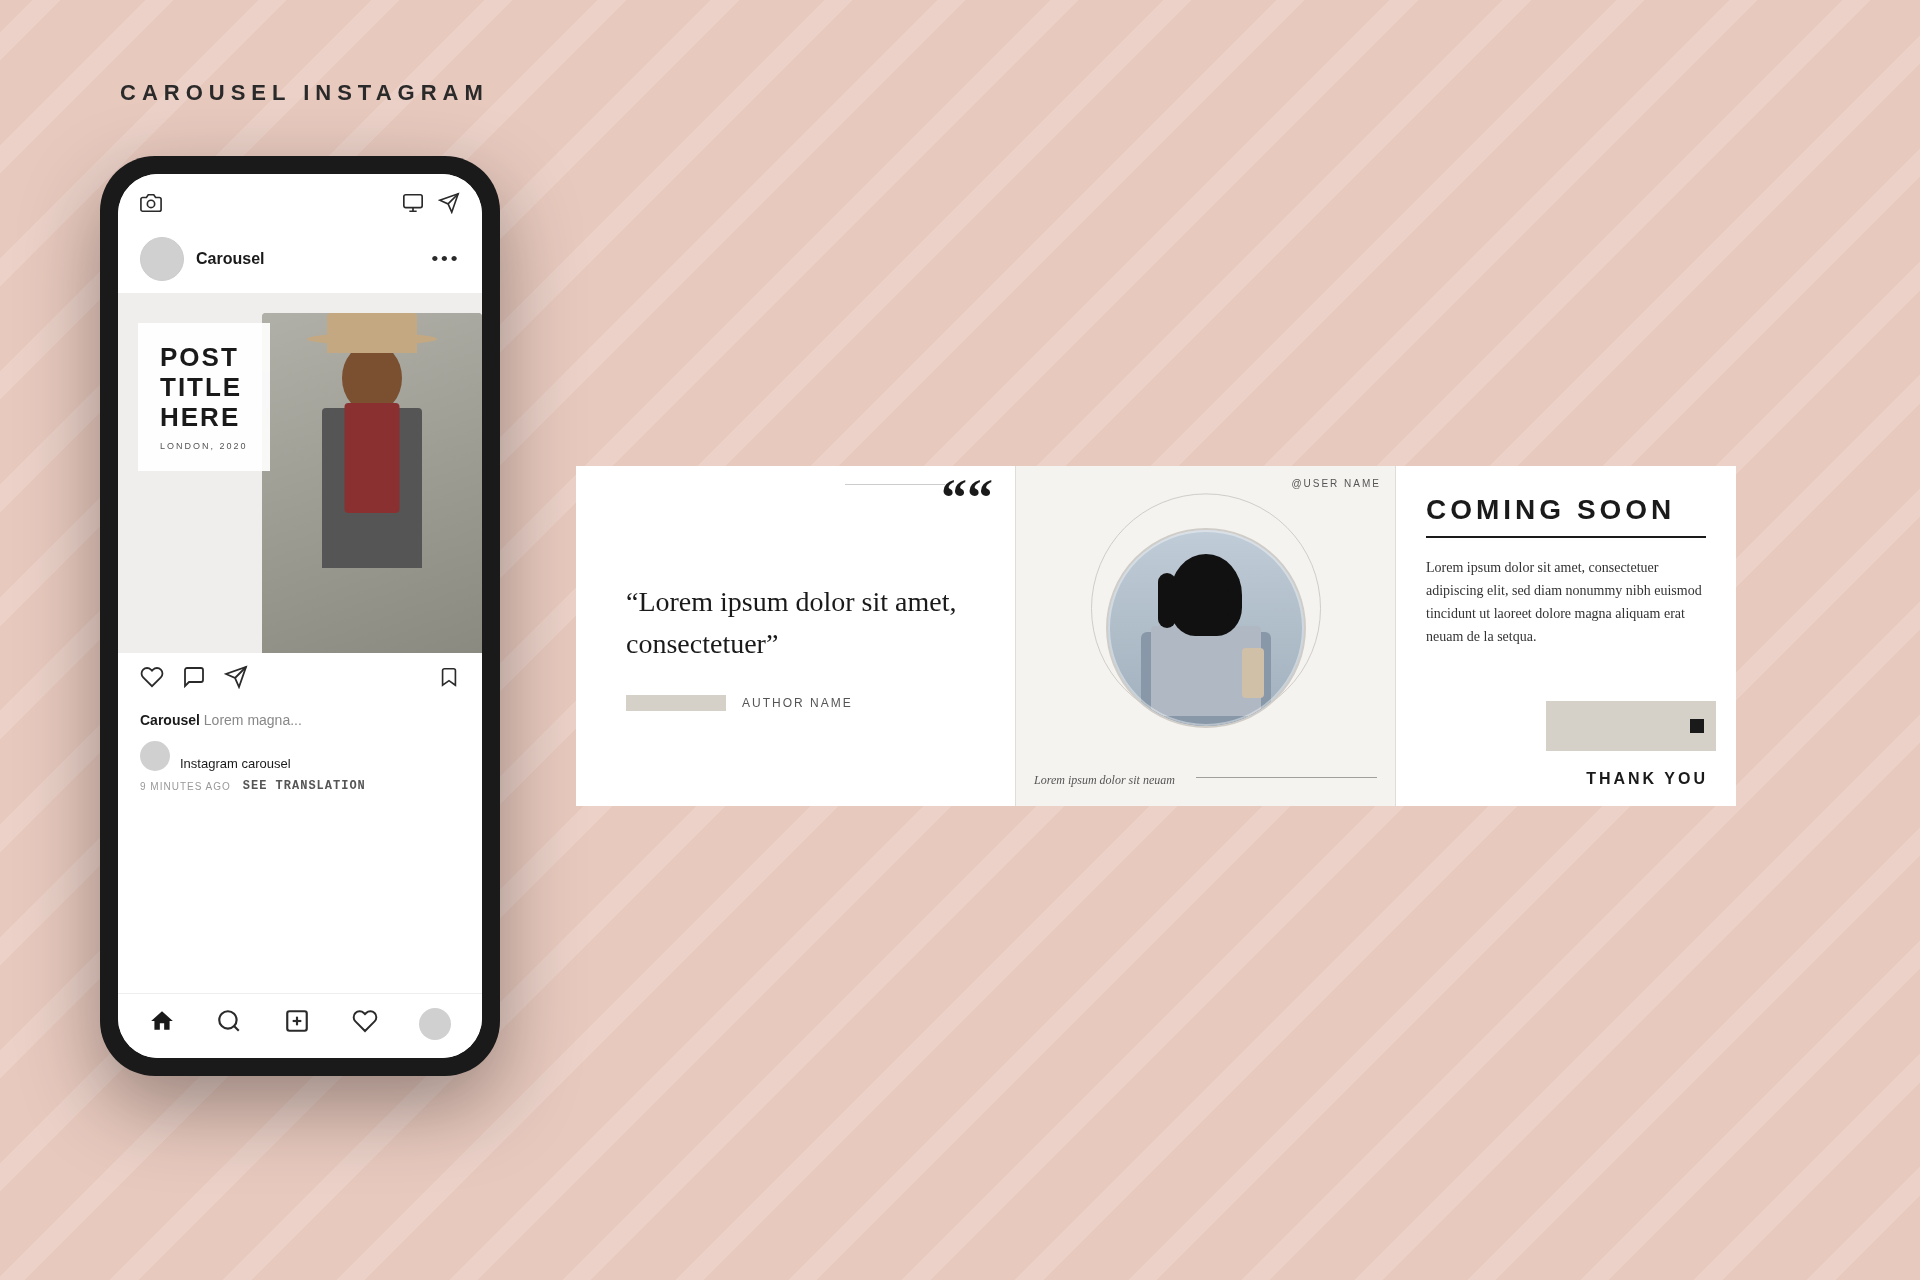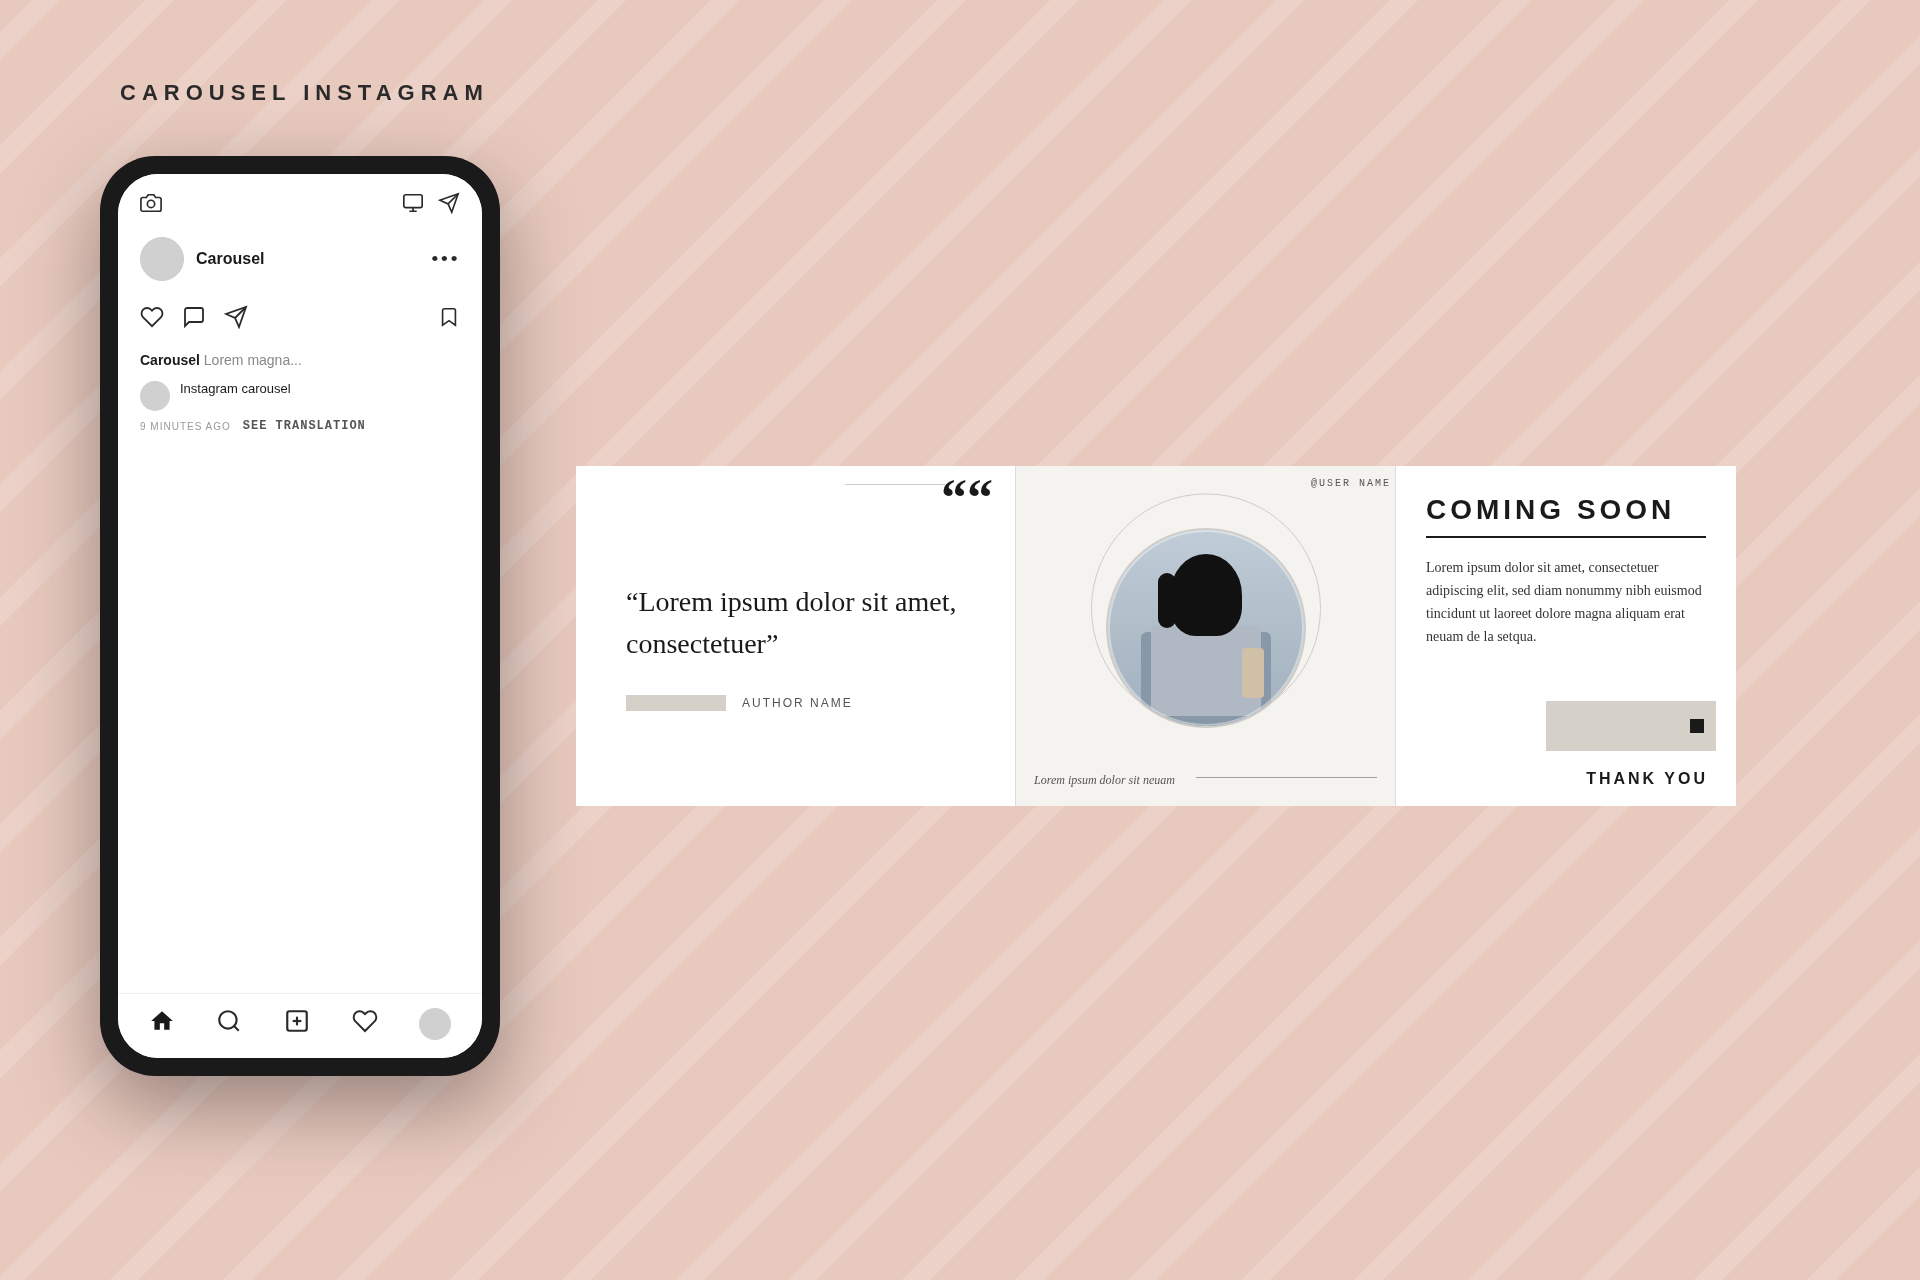--- a/index.html
+++ b/index.html
@@ -231,21 +231,21 @@
 
     .caption-more {
       color: #888;
     }
 
     
     .phone-comment-row {
       padding: 4px 22px 6px;
       background: #fff;
       display: flex;
-      align-items: flex-start;
+      align-items: flex-end;
       gap: 10px;
     }
 
     .comment-avatar {
       width: 30px;
       height: 30px;
       border-radius: 50%;
       background: #d0d0d0;
     }
 
@@ -391,22 +391,22 @@
 
     .woman-bg {
       position: absolute;
       inset: 0;
       background: linear-gradient(180deg, #c0ccd8 0%, #a0b0bc 100%);
     }
 
     .username-tag {
       position: absolute;
       top: 12px;
-      right: 4px;
-      font-family: Liberation Mono, monospace;
+      right: 14px;
+      font-family: Liberation Sans, sans-serif;
       font-size: 10px;
       letter-spacing: 2px;
       color: #555;
       text-transform: uppercase;
     }
 
     .profile-caption {
       font-family: 'Georgia', serif;
       font-size: 12px;
       color: #555;
@@ -511,20 +511,43 @@
         </div>
 
         <div class="phone-profile-bar">
           <div class="profile-left">
             <div class="profile-avatar"></div>
             <span class="profile-name">Carousel</span>
           </div>
           <span class="profile-dots">•••</span>
         </div>
 
+        <div class="phone-post-image">
+
+          <div class="post-title-box">
+            <div class="post-title-text">POST<br>TITLE<br>HERE</div>
+            <div class="post-location">LONDON, 2020</div>
+          </div>
+
+          <div class="post-person-figure">
+            <div style="position:relative; width:100%; height:100%; background: linear-gradient(160deg, #b0b0a8 0%, #8a8a80 100%);">
+
+              <div style="position:absolute; top:20px; left:50%; transform:translateX(-50%); width:130px; height:12px; background:#c4a882; border-radius:50%; z-index:5;"></div>
+
+              <div style="position:absolute; top:0px; left:50%; transform:translateX(-50%); width:90px; height:40px; background:#c4a882; border-radius:4px 4px 0 0; z-index:4;"></div>
+
+              <div style="position:absolute; top:30px; left:50%; transform:translateX(-50%); width:60px; height:70px; background:#7a5030; border-radius:50%; z-index:3;"></div>
+
+              <div style="position:absolute; top:95px; left:50%; transform:translateX(-50%); width:100px; height:160px; background:#555; border-radius:4px 4px 0 0; z-index:2;"></div>
+
+              <div style="position:absolute; top:90px; left:50%; transform:translateX(-50%); width:55px; height:110px; background:#8a3030; border-radius:4px; z-index:3;"></div>
+            </div>
+          </div>
+
+        </div>
 
         <div class="phone-actions">
           <div class="action-left">
             <span class="action-icon">
               <svg width="24" height="24" viewBox="0 0 24 24" fill="none" stroke="#2a2a2a" stroke-width="1.8">
                 <path d="M20.84 4.61a5.5 5.5 0 00-7.78 0L12 5.67l-1.06-1.06a5.5 5.5 0 00-7.78 7.78L12 21.23l8.84-8.84a5.5 5.5 0 000-7.78z"></path>
               </svg>
             </span>
             <span class="action-icon">
               <svg width="24" height="24" viewBox="0 0 24 24" fill="none" stroke="#2a2a2a" stroke-width="1.8">

